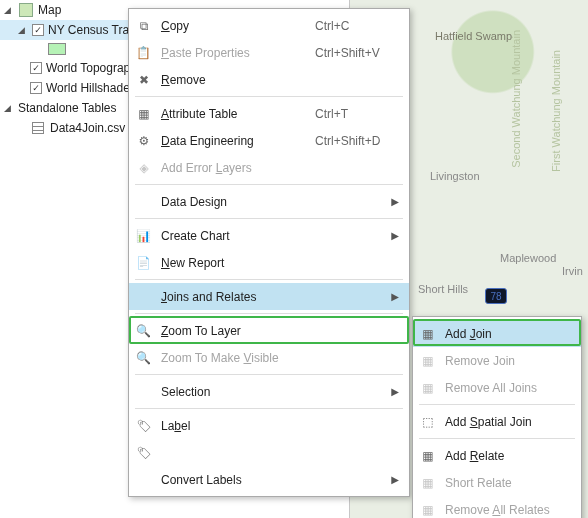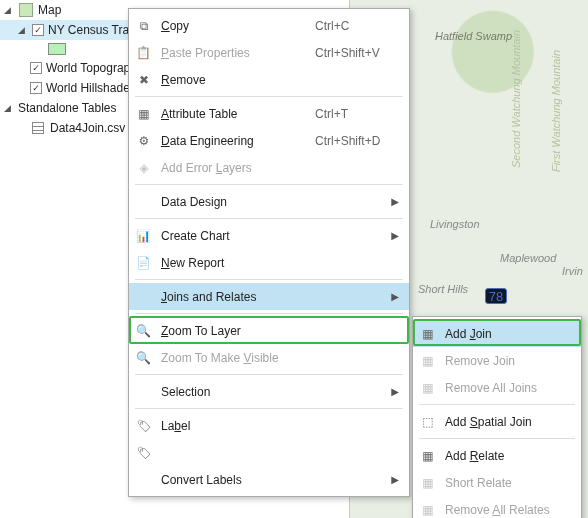--- a/index.html
+++ b/index.html
@@ -5,21 +5,21 @@
   * { box-sizing: border-box; font-family: "Segoe UI", Arial, sans-serif; }
   body { margin:0; width:588px; height:518px; position:relative; background:#fff; overflow:hidden; font-size:12px; color:#222; }
 
   
   .mapbg { position:absolute; left:350px; top:0; right:0; bottom:0;
     background:
       radial-gradient(circle at 60% 10%, #cfe0c0 40px, transparent 42px),
       linear-gradient(#e9eee4, #e9eee4);
     z-index:0;
   }
-  .maplabel { position:absolute; color:#7a7a6a; font-style:italic; font-size:11px; white-space:nowrap; z-index:1; }
+  .maplabel { position:absolute; color:#7a7a6a; font-size:11px; white-space:nowrap; z-index:1; }
   .vlabel { writing-mode:vertical-rl; transform:rotate(180deg); color:#b5c4a0; font-size:11px;}
 
   
   .toc { position:absolute; left:0; top:0; width:350px; height:100%; background:#fff; border-right:1px solid #c7c7c7; z-index:2;}
   .toc .row { display:flex; align-items:center; height:20px; padding-left:4px; gap:4px;}
   .arrow { width:10px; display:inline-block; color:#555; font-size:9px;}
   .chk { width:12px; height:12px; border:1px solid #888; background:#fff; display:flex; align-items:center; justify-content:center; font-size:9px; color:#333;}
   .swatch { width:18px; height:12px; background:#b6f2b6; border:1px solid #888; margin-left:44px;}
   .row.sel { background:#d5ecf9;}
   .icon16 { width:16px; height:16px; display:flex; align-items:center; justify-content:center; font-size:12px;}
@@ -40,31 +40,31 @@
   .mi .sub { color:#555; font-size:10px; position:absolute; right:10px;}
   .mi.disabled { color:#a5a5a5; }
   .mi.disabled .ico { color:#c6c6c6;}
   .sep { height:1px; background:#ddd; margin:3px 6px;}
 
   .mi.highlight { background:#c1e2f2; }
   .ring { border:2px solid #3fb649; border-radius:2px; }
   .ring1 { position:absolute; left:129px; top:316px; width:280px; height:28px; z-index:6; pointer-events:none;}
   .ring2 { position:absolute; left:413px; top:319px; width:168px; height:27px; z-index:6; pointer-events:none;}
 
-  .badge78 { position:absolute; left:485px; top:288px; width:22px; height:16px; border:1.5px solid #4a6fbf; border-radius:3px; background:#0f172a; font-size:13px; color:#4a6fbf; display:flex; align-items:center; justify-content:center; z-index:1;}
+  .badge78 { position:absolute; left:485px; top:288px; width:22px; height:16px; border:1.5px solid #4a6fbf; border-radius:3px; background:#0f172a; font-size:10px; color:#4a6fbf; display:flex; align-items:center; justify-content:center; z-index:1;}
 </style>
 </head>
 <body>
 
 <div class="mapbg"></div>
 <div class="maplabel" style="left:435px; top:30px; text-align:center; line-height:12px;"><span>Hatfield
 Swamp</span></div>
 <div class="maplabel vlabel" style="left:510px; top:30px;">Second Watchung Mountain</div>
 <div class="maplabel vlabel" style="left:550px; top:50px;">First Watchung Mountain</div>
-<div class="maplabel" style="left:430px; top:170px; color:#888;margin-top:48px;">Livingston</div>
+<div class="maplabel" style="left:430px; top:170px; color:#888;">Livingston</div>
 <div class="maplabel" style="left:418px; top:283px; color:#888;">Short Hills</div>
 <div class="maplabel" style="left:500px; top:252px; color:#888;">Maplewood</div>
 <div class="maplabel" style="left:562px; top:265px; color:#888;">Irvin</div>
 <div class="badge78">78</div>
 
 <div class="toc">
   <div class="row">
     <span class="arrow">◢</span>
     <span class="icon16">
         <span class="map-icon"></span>

